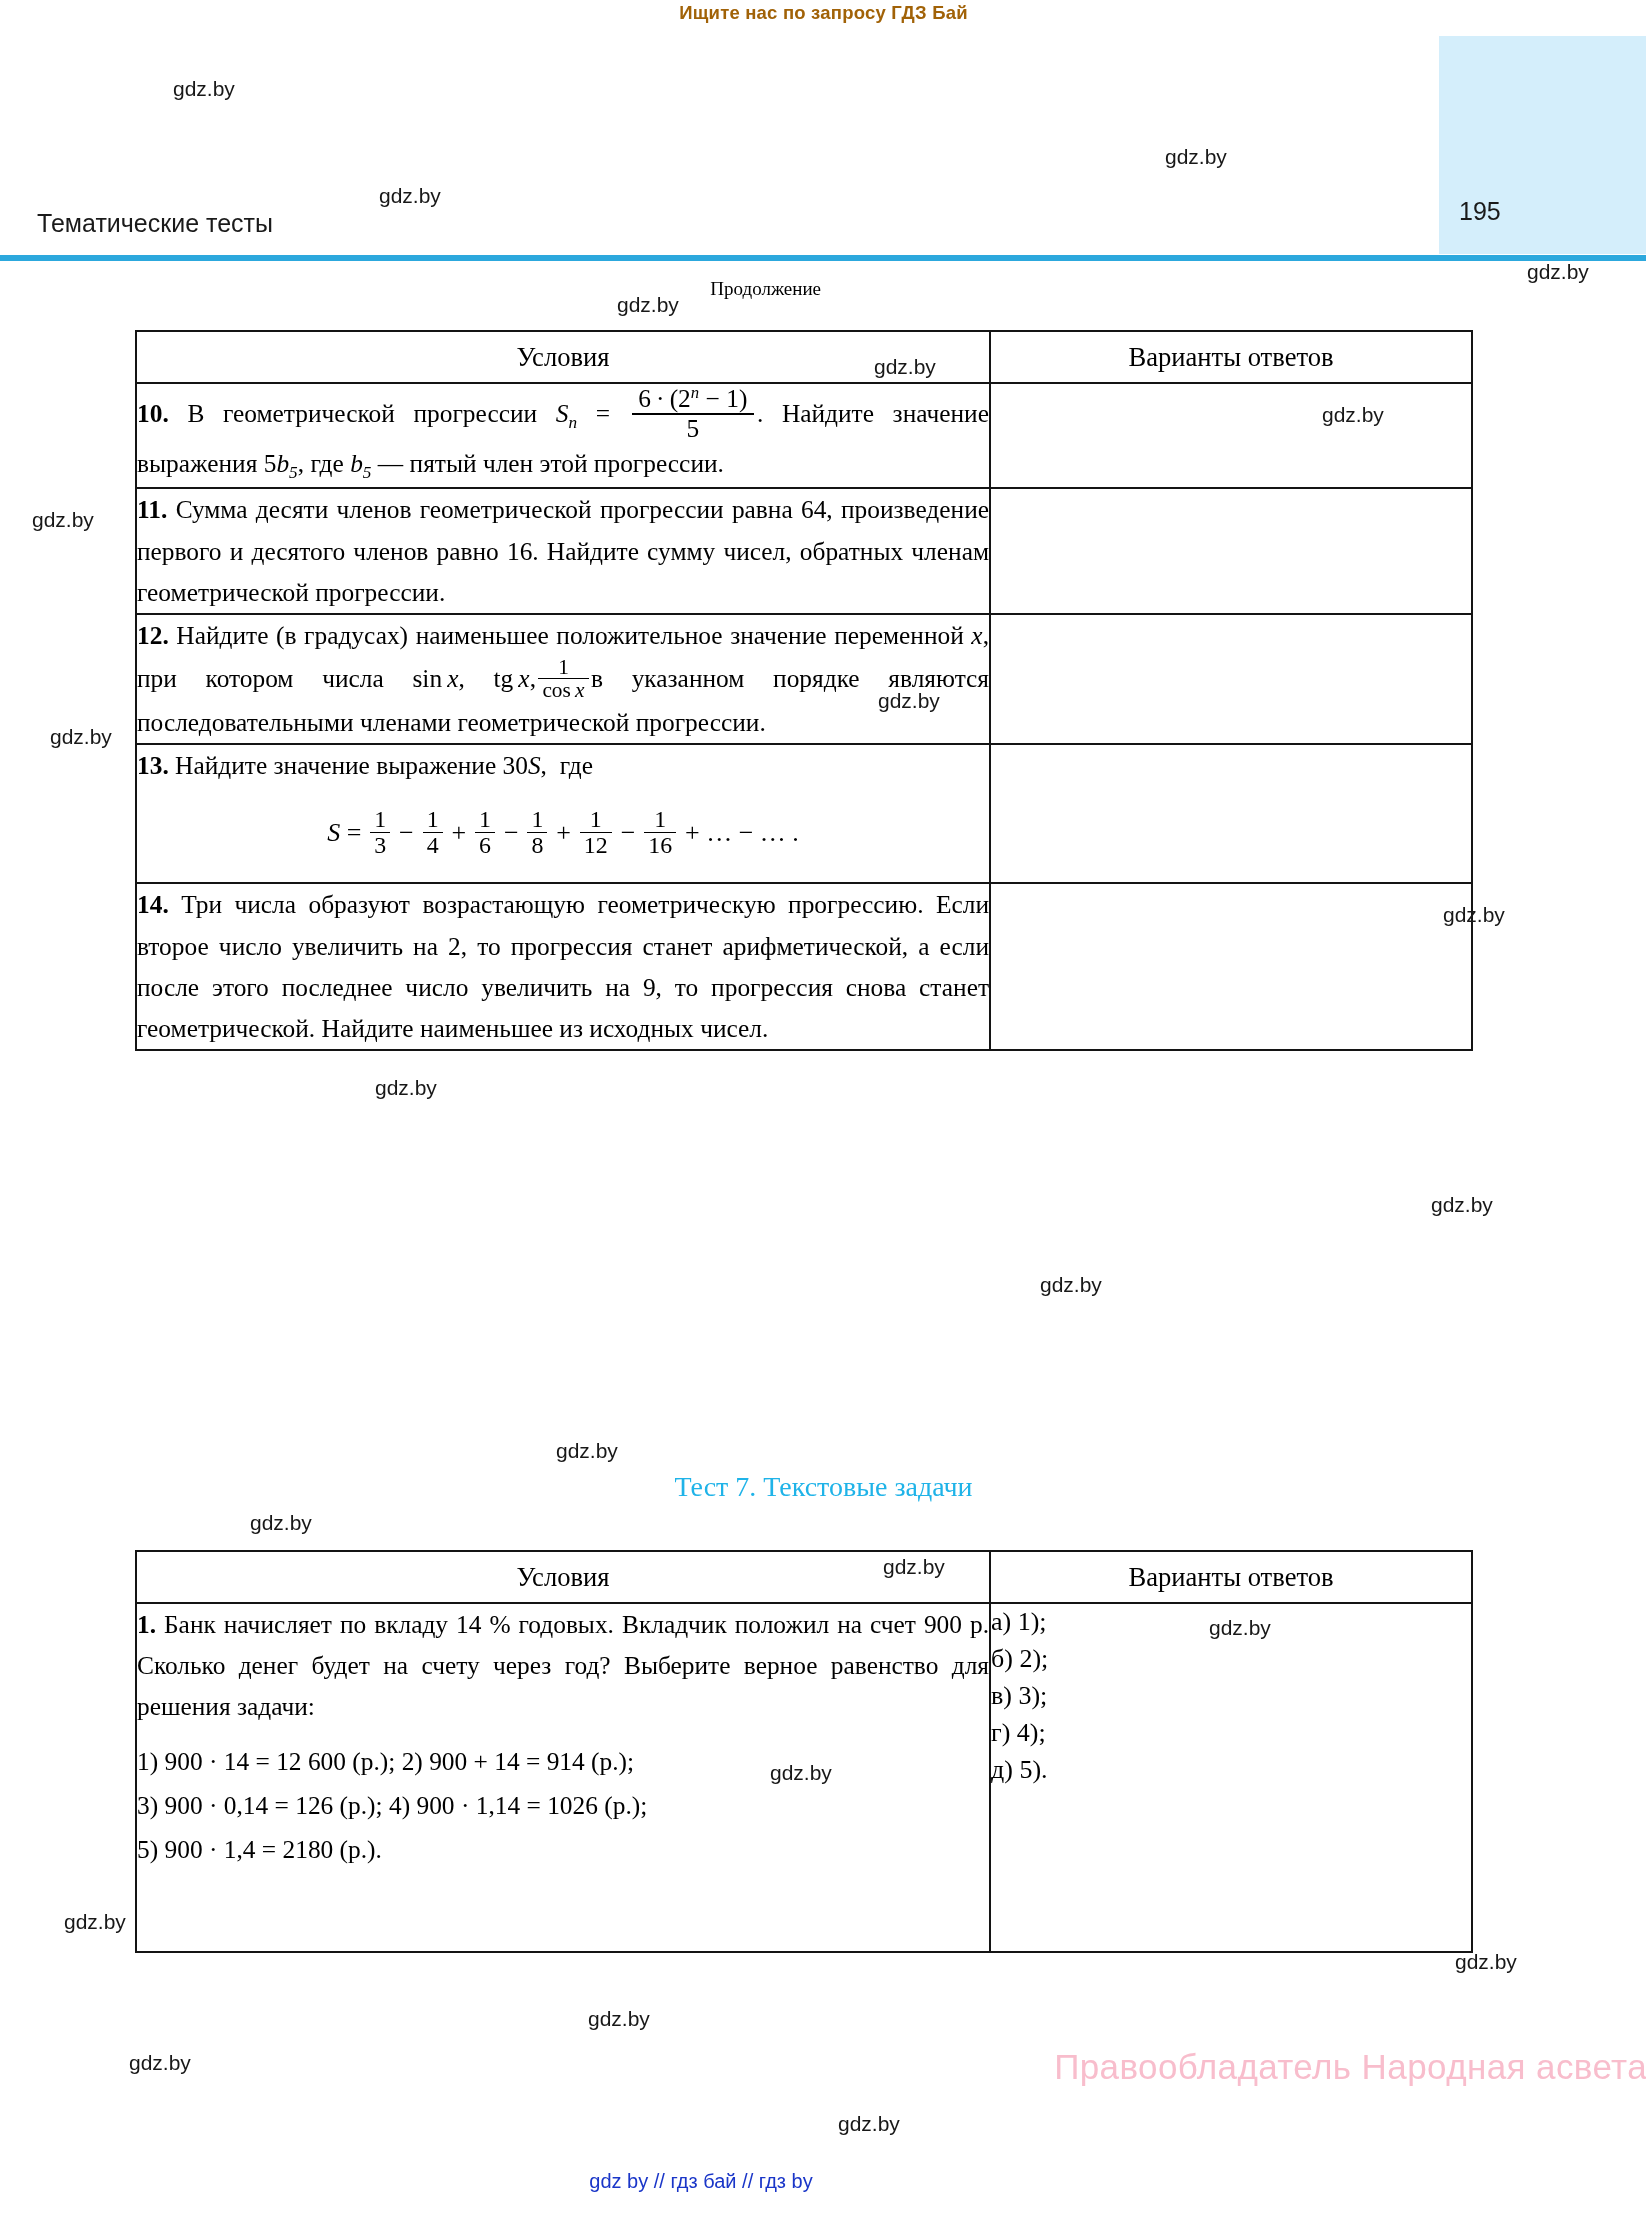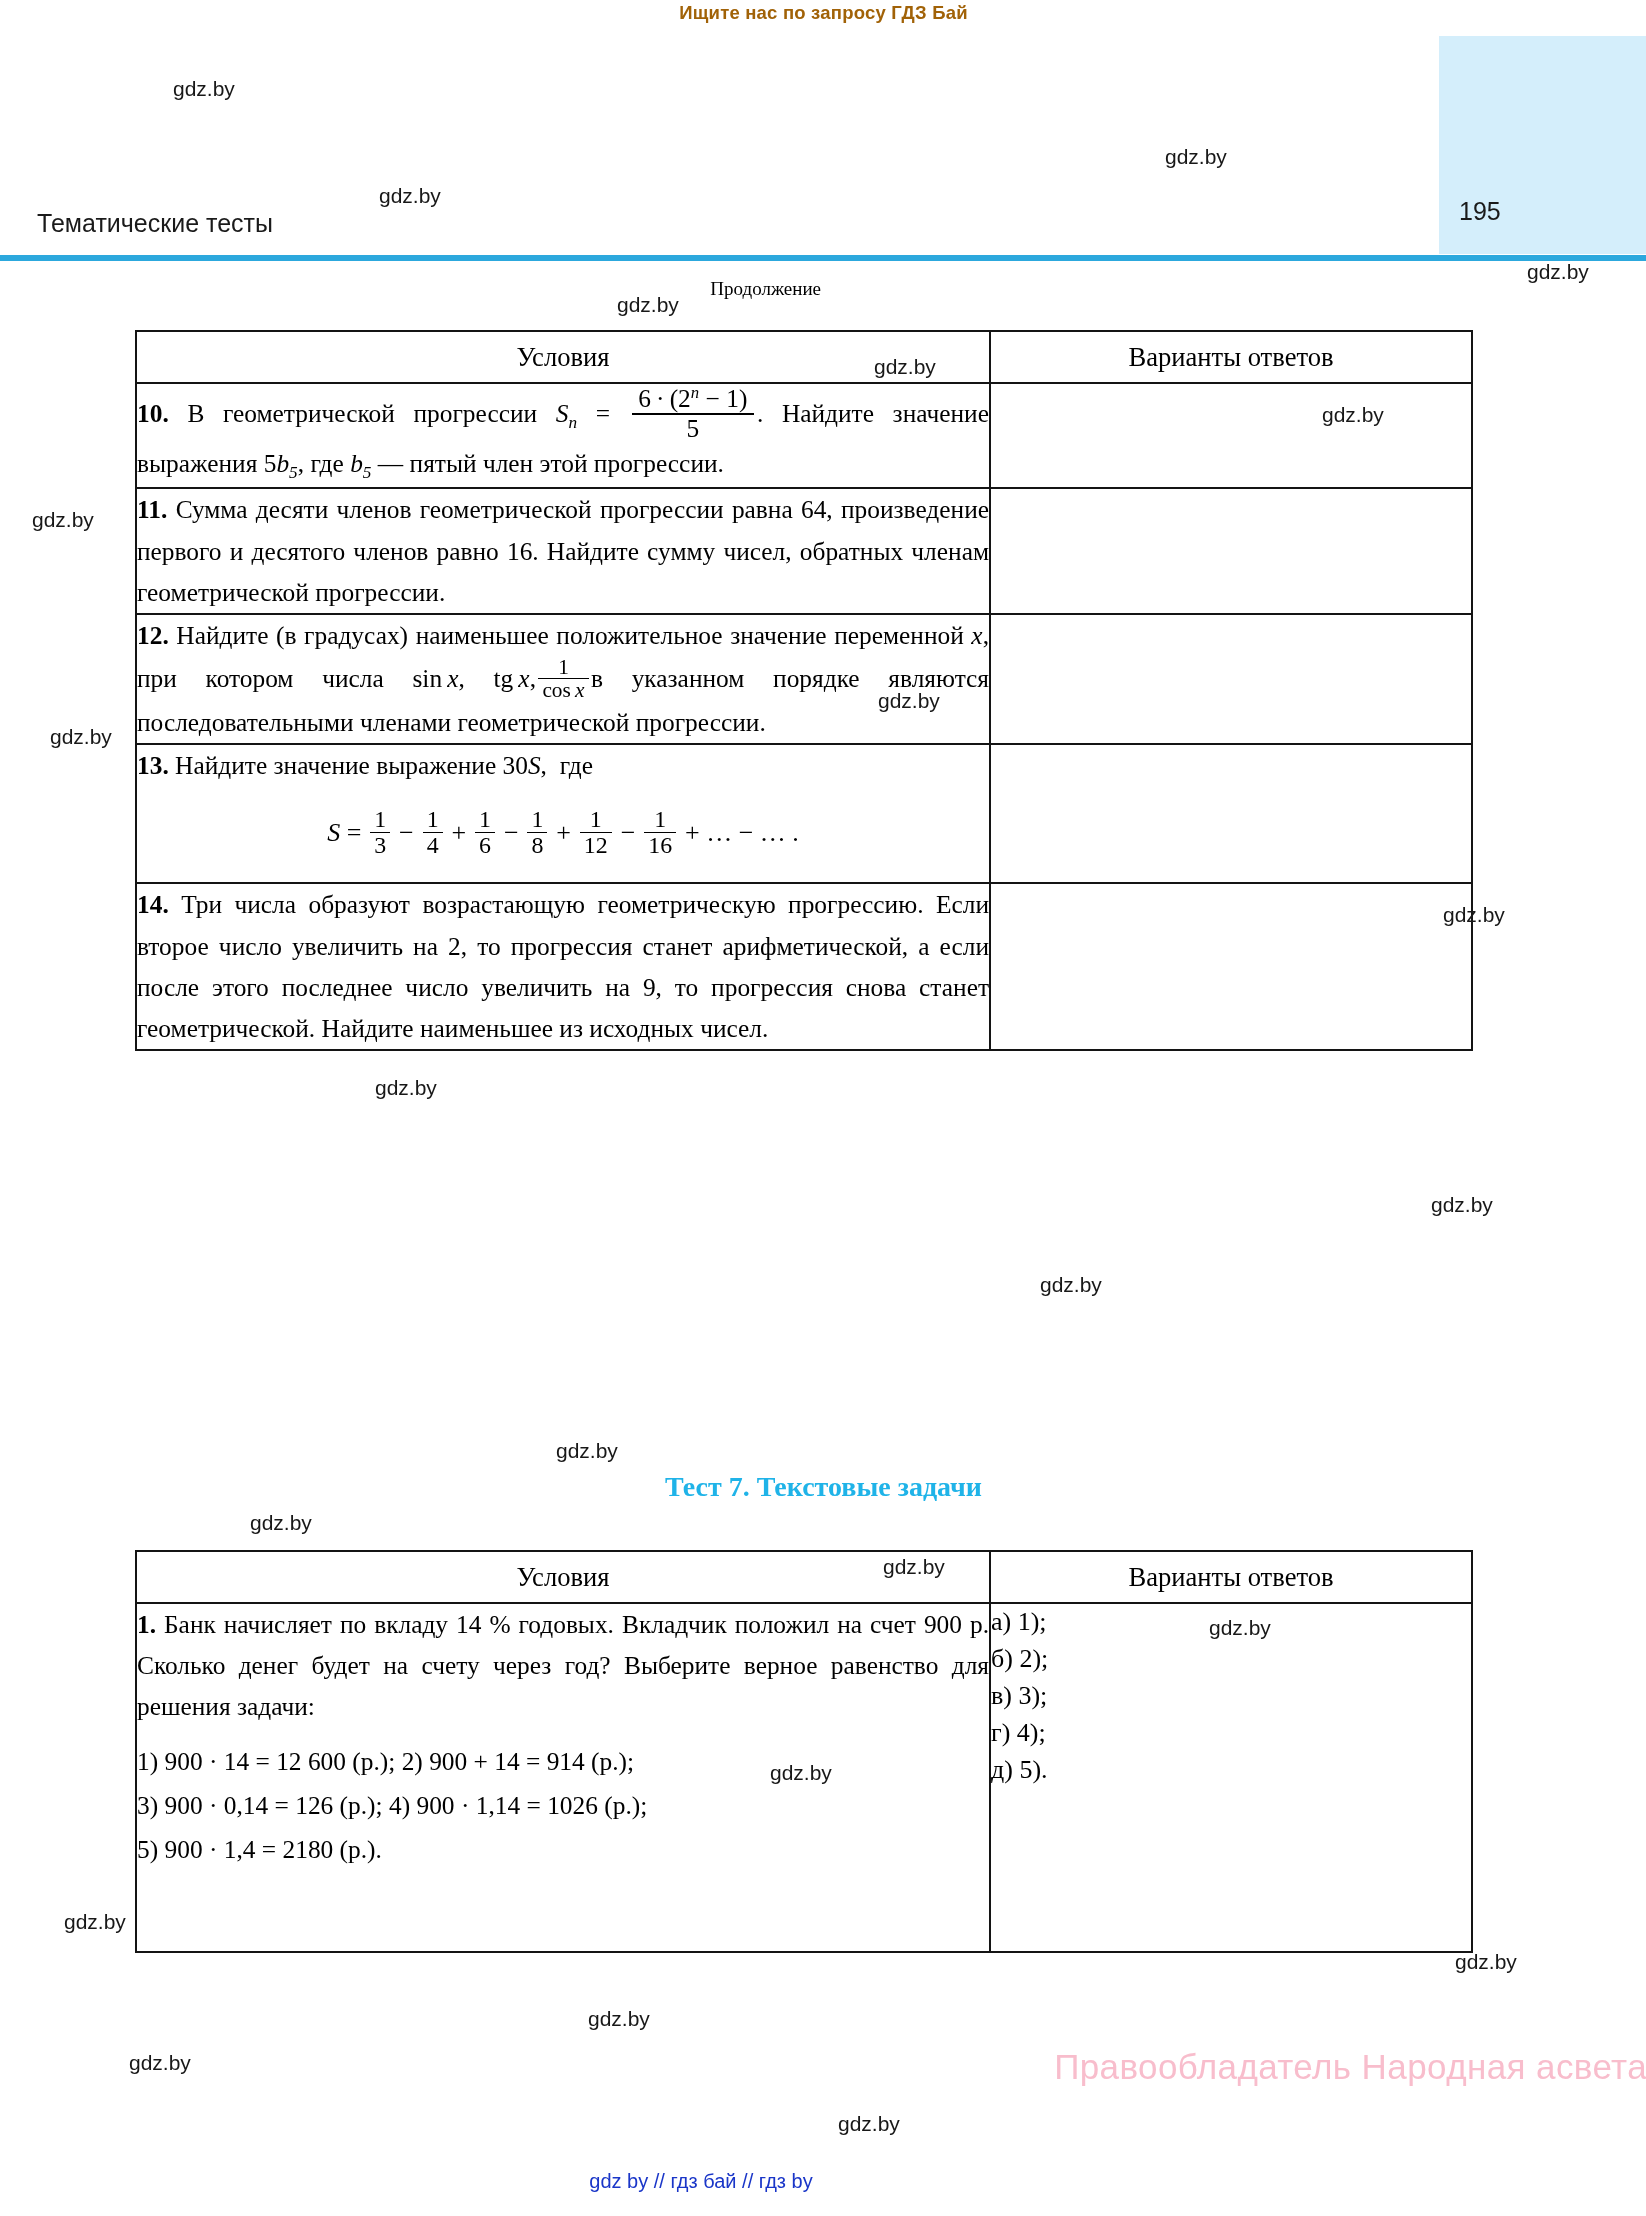--- a/index.html
+++ b/index.html
@@ -115,21 +115,21 @@
     line-height: 1.42;
   }
 
   
   .test-heading {
     position: absolute;
     left: 0; top: 1471px;
     width: 1647px;
     text-align: center;
     color: #1fb3e8;
-    font-weight: bold;
+    font-weight: normal;
     font-size: 28px;
     font-family: "Liberation Serif", serif;
   }
 
   
   .mi { font-style: italic; }
   .frac {
     display: inline-block;
     vertical-align: -0.52em;
     text-align: center;

